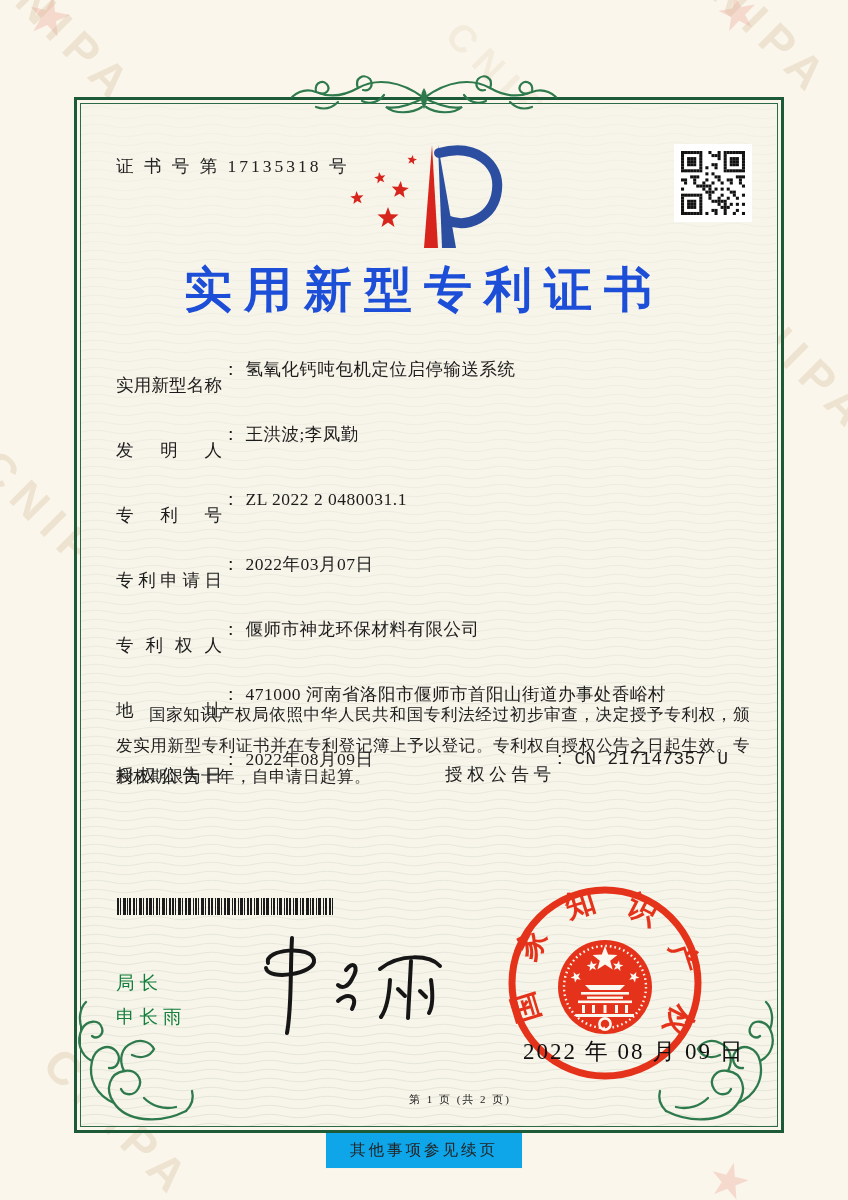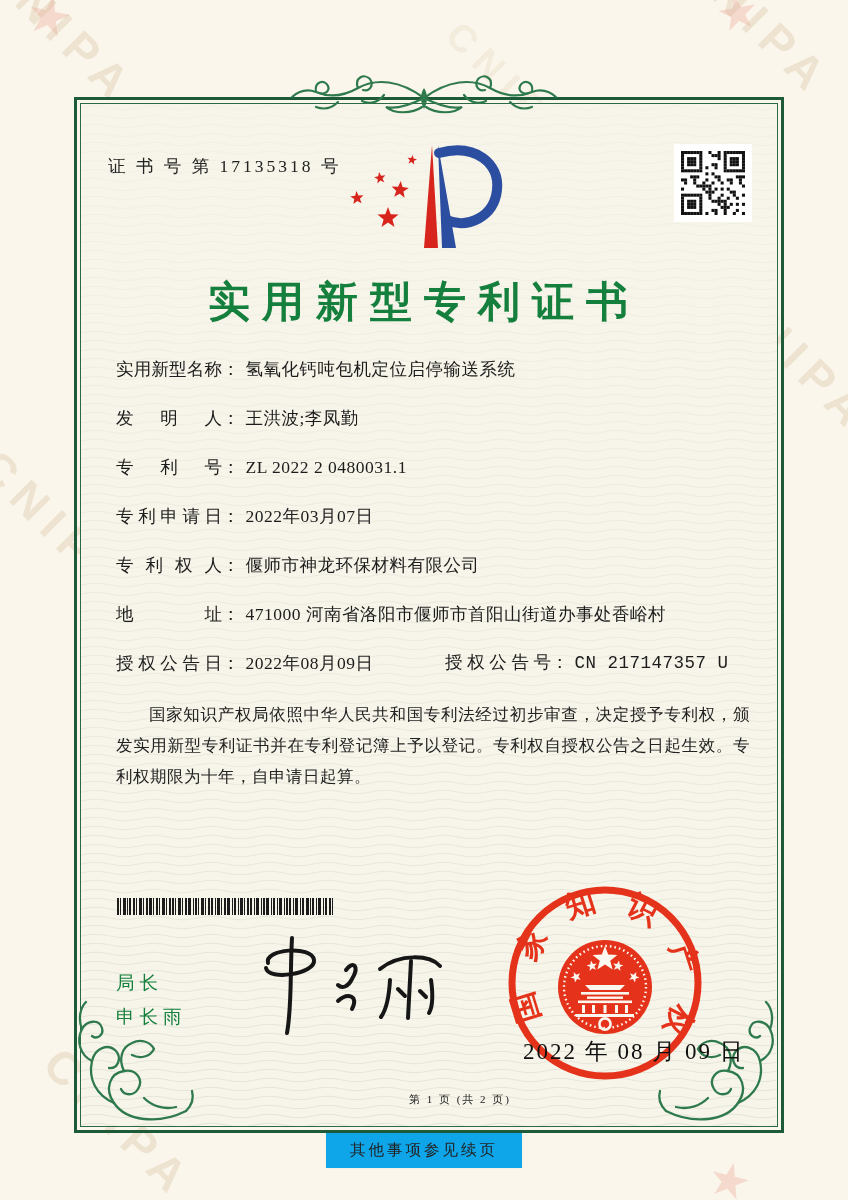--- a/index.html
+++ b/index.html
@@ -9,29 +9,29 @@
   .wm{position:absolute;font-family:"Liberation Sans","DejaVu Sans",sans-serif;font-weight:bold;
       color:rgba(216,196,162,.38);letter-spacing:10px;transform:rotate(45deg);pointer-events:none;}
   .wm-star{position:absolute;color:rgba(236,176,162,.42);pointer-events:none;}
   
   .frame-outer{position:absolute;left:74px;top:97px;width:704px;height:1030px;border:3.5px solid #1c5a38;}
   .frame-inner{position:absolute;left:3px;top:3px;right:3px;bottom:3px;border:1px solid #2a6a44;background:#f7f4e9;}
   #waves{position:absolute;left:0;top:0;width:100%;height:100%;}
   
   .orn{position:absolute;pointer-events:none;}
   
-  .cert-no{position:absolute;left:108px;top:154px;font-size:17.5px;letter-spacing:3px;color:#222;}
+  .cert-no{position:absolute;left:116px;top:154px;font-size:17.5px;letter-spacing:3px;color:#222;}
   .logo{position:absolute;left:338px;top:140px;}
   .qr-box{position:absolute;left:674px;top:144px;width:78px;height:78px;background:#fff;
           display:flex;align-items:center;justify-content:center;}
-  .title{position:absolute;left:0;top:274px;width:100%;text-align:center;font-size:42px;
-         font-weight:bold;letter-spacing:12px;color:#15803d;}
+  .title{position:absolute;left:0;top:258px;width:100%;text-align:center;font-size:48px;
+         font-weight:bold;letter-spacing:12px;color:#1d4ed8;}
   .fields{position:absolute;left:116px;top:358px;width:640px;font-size:17.5px;}
   .field-row{position:relative;margin-bottom:26px;line-height:23px;white-space:nowrap;}
-  .flabel{display:inline-block;width:106px;text-align:justify;text-align-last:justify;vertical-align:top;}
+  .flabel{display:inline-block;width:106px;text-align:justify;text-align-last:justify;vertical-align:top;margin-top:16px;}
   .fcolon{display:inline-block;margin-right:6px;}
   .fvalue{letter-spacing:.5px;}
   .fpair2{position:absolute;left:329px;top:0;font-family:Liberation Mono, monospace;}
   .paras{position:absolute;left:116px;top:700px;width:634px;font-size:16.5px;line-height:1.87;
          color:#222;text-align:justify;}
   .paras p{margin:0;text-indent:2em;letter-spacing:.5px;}
   .barcode{position:absolute;left:117px;top:898px;}
   .signer{position:absolute;left:116px;font-size:18.5px;letter-spacing:5px;color:#15803d;}
   .signer-title{top:970px;}
   .signer-name{top:1004px;text-align:right;}

